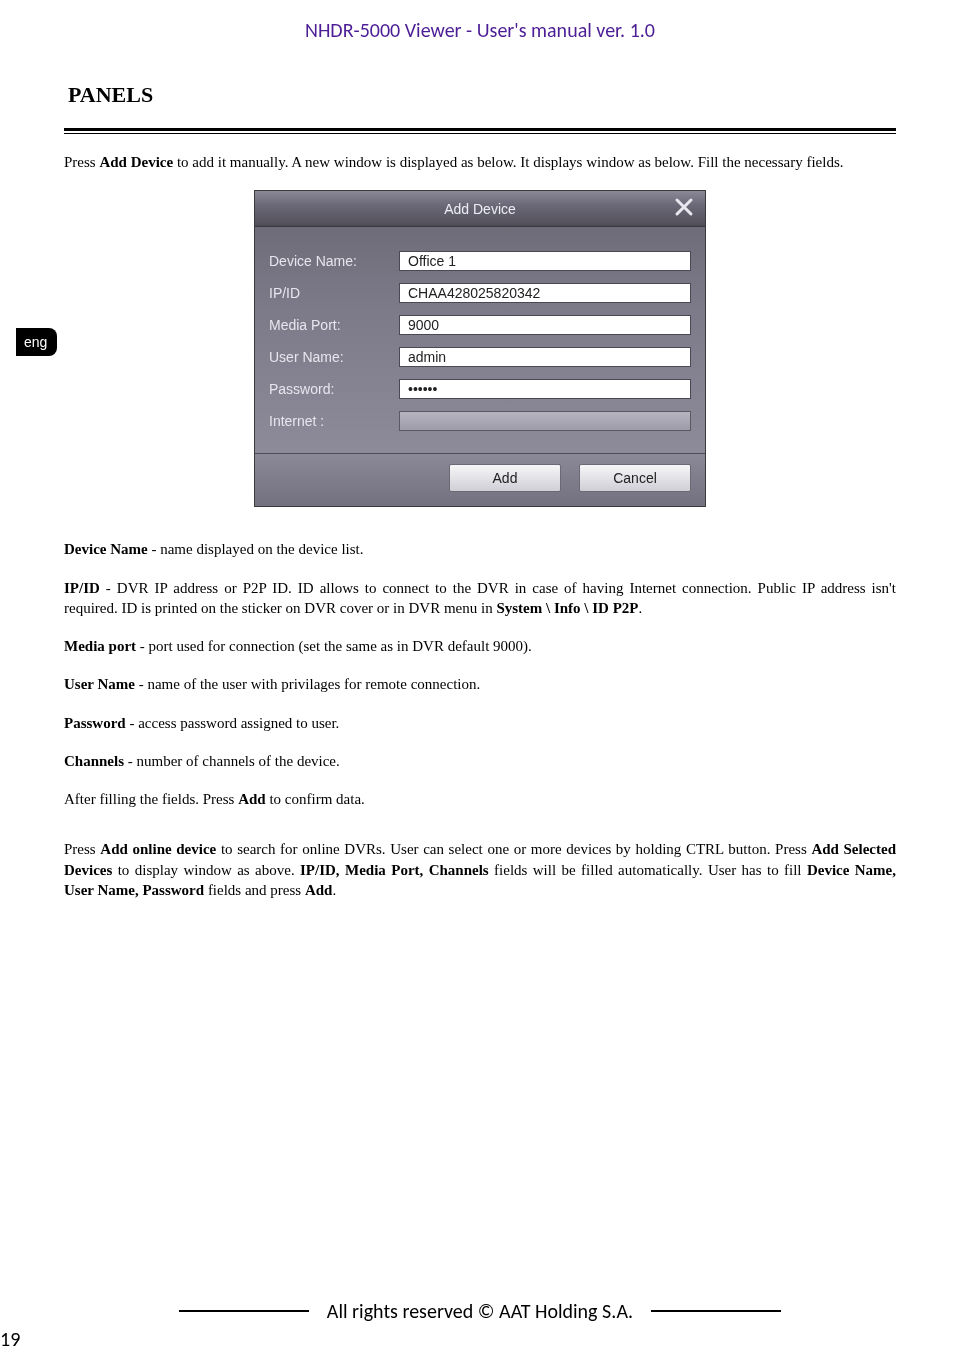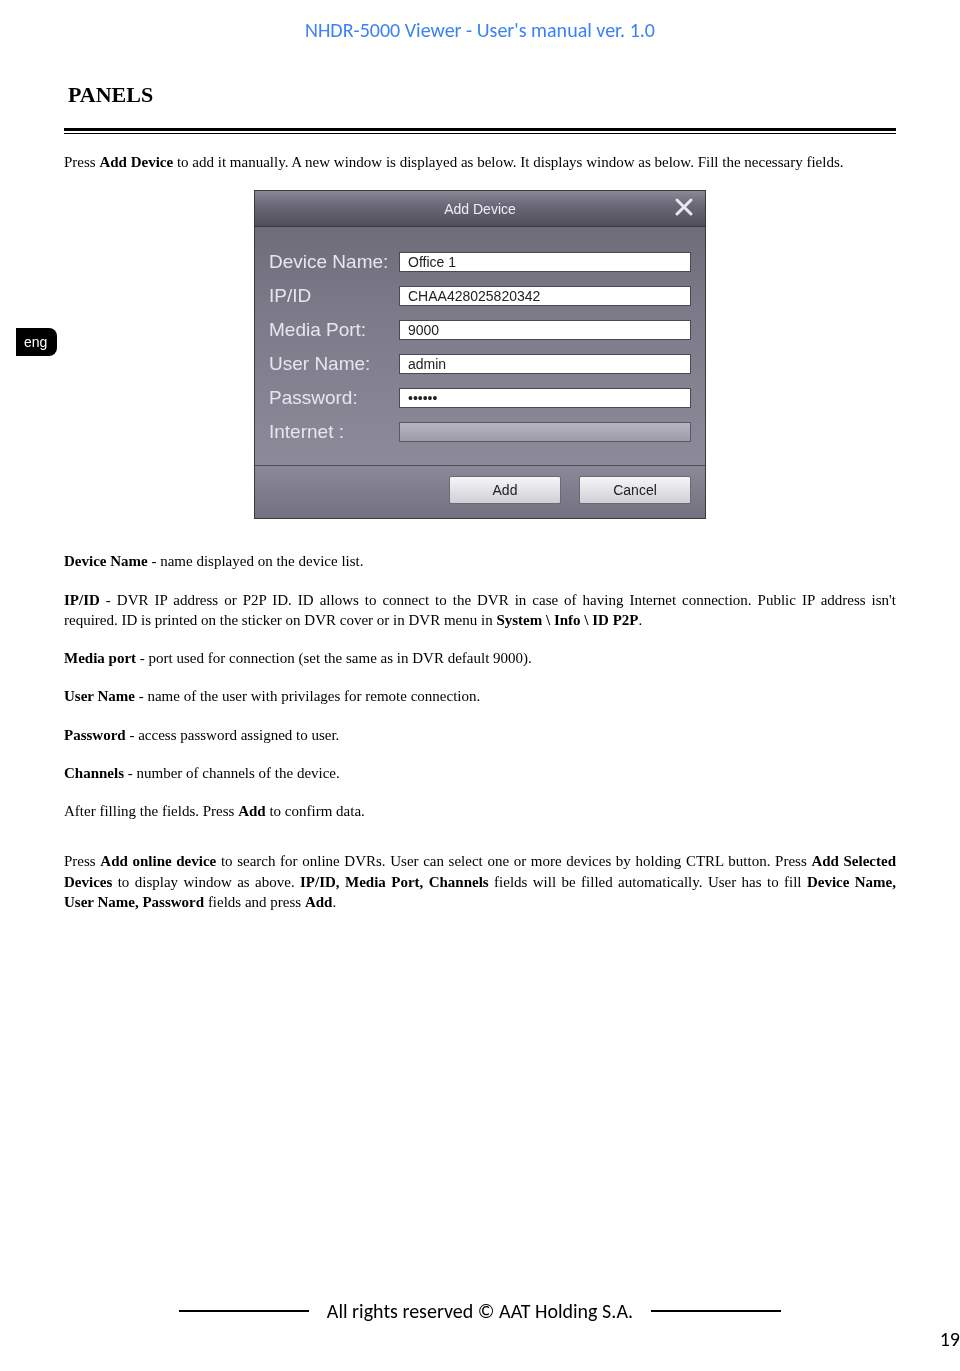--- a/index.html
+++ b/index.html
@@ -14,21 +14,21 @@
   .page {
     width: 960px;
     min-height: 1371px;
     padding: 0;
     position: relative;
   }
   .header {
     text-align: center;
     font-family: Calibri, Arial, sans-serif;
     font-size: 20px;
-    color: #3b82f6;
+    color: #4c1d95;
     padding-top: 18px;
   }
   .content {
     padding: 40px 64px 0 64px;
   }
   .section-title {
     font-family: "Times New Roman", serif;
     font-weight: bold;
     font-size: 22px;
     color: #000;
@@ -101,21 +101,21 @@
     border-bottom: 1px solid #4f4d58;
   }
   .dialog .row {
     display: flex;
     align-items: center;
     margin: 12px 0;
   }
   .dialog .lbl {
     width: 130px;
     color: #e6e6ee;
-    font-size: 19px;
+    font-size: 14px;
   }
   .dialog input[type=text] {
     flex: 1;
     height: 20px;
     border: 1px solid #4a4852;
     background: #fff;
     color: #222;
     font-family: Arial, sans-serif;
     font-size: 14px;
     padding: 0 8px;
@@ -146,21 +146,21 @@
     align-items: center;
     justify-content: center;
   }
 
   
   .footer {
     position: absolute;
     left: 0;
     right: 0;
     bottom: 20px;
-    text-align: right;
+    text-align: left;
   }
   .footer-line {
     display: flex;
     align-items: center;
     justify-content: center;
     gap: 18px;
     font-family: Calibri, Arial, sans-serif;
     font-size: 20px;
   }
   .footer-rule-left, .footer-rule-right {

